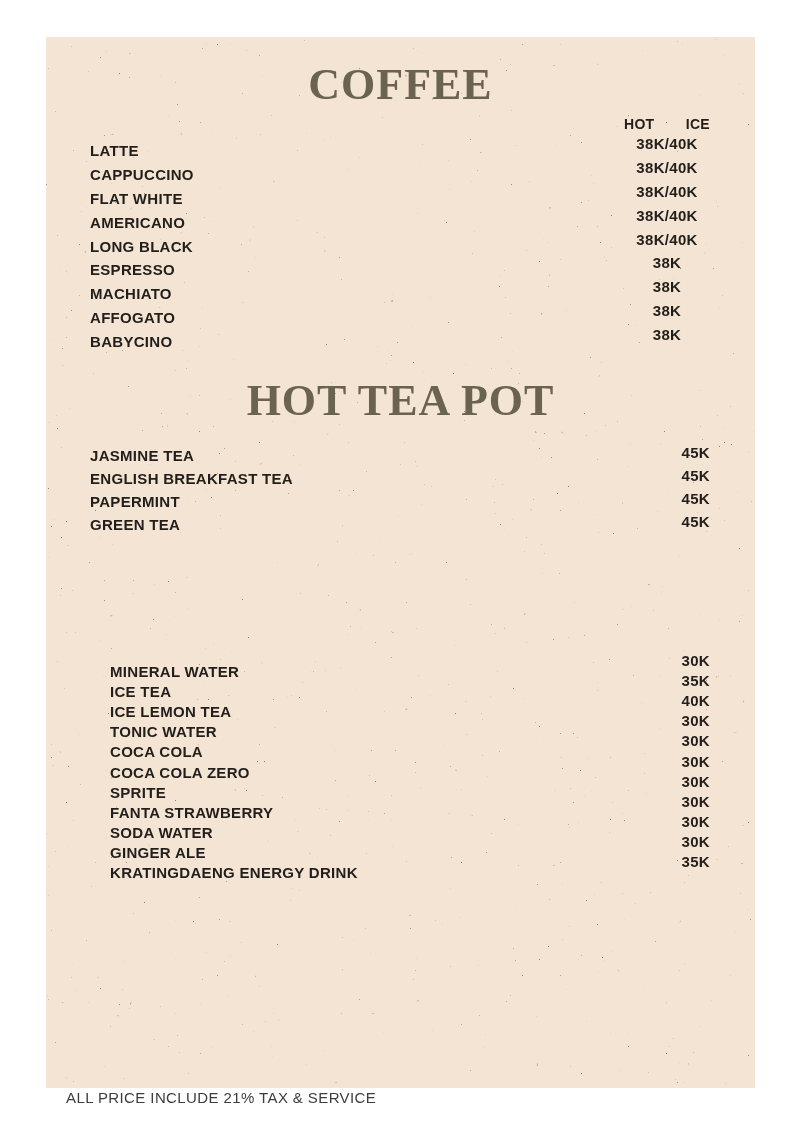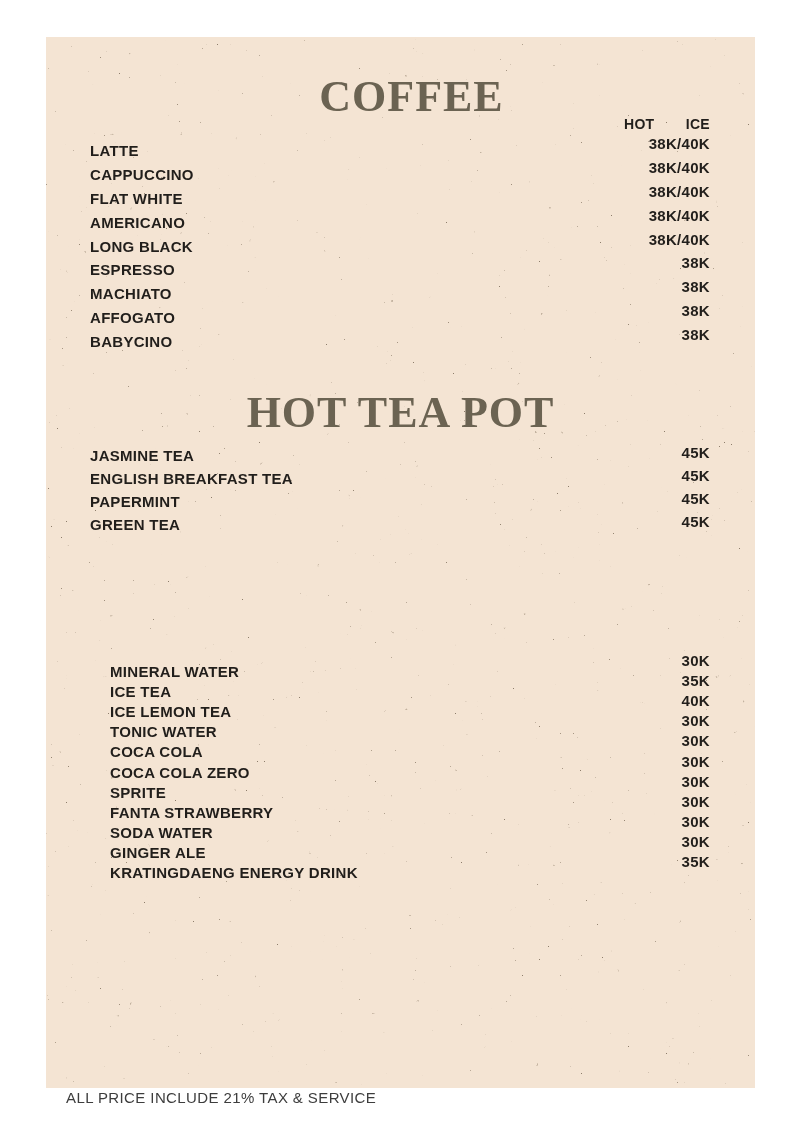--- a/index.html
+++ b/index.html
@@ -10,42 +10,42 @@
   .paper{
     position:absolute;left:46px;top:37px;width:709px;height:1051px;
     background:var(--paper,#f4e4d3);overflow:hidden;
   }
   .speckle{position:absolute;left:0;top:0;width:709px;height:1051px;pointer-events:none;}
   .title{
     position:absolute;left:0;width:100%;margin:0;text-align:center;
     font-family:"Liberation Serif",serif;font-weight:700;font-size:44px;line-height:1.2;
     color:var(--title,#6b6352);letter-spacing:1px;
   }
-  #title-0{top:34px;padding-left:11px;}
-  #title-1{top:350px;text-align:center;}
+  #title-0{top:22px;}
+  #title-1{top:338px;text-align:center;}
   #title-2{top:572px;}
   .colhead{
     position:absolute;top:80px;right:45px;width:86px;height:15px;
     display:flex;justify-content:space-between;
     font-weight:700;font-size:14px;letter-spacing:.3px;color:var(--ink,#211e1b);align-items:flex-end;
   }
   .rows{position:absolute;left:44px;right:45px;}
   #rows-0{top:102px;}
   #rows-0 .row{height:23.8px;}
   #rows-1{top:407px;}
   #rows-1 .row{height:23px;}
   #rows-2{top:624px;margin-left:20px;}
   #rows-2 .row{height:20.2px;}
   .row{display:flex;justify-content:space-between;align-items:center;}
   .nm{
     font-weight:700;font-size:15px;letter-spacing:.3px;color:var(--ink,#211e1b);
     white-space:nowrap;
   }
   .price{font-weight:700;font-size:15px;letter-spacing:.3px;color:var(--ink,#211e1b);white-space:nowrap;}
-  .price.dual{width:86px;display:flex;justify-content:flex-end;}
+  .price.dual{width:86px;display:flex;justify-content:center;}
   .price.single{text-align:left;}
   #rows-0 .price{transform:translateY(-7px);}
   #rows-1 .price{transform:translateY(-3px);}
   #rows-2 .price{transform:translateY(-11px);}
   .footer{
     position:absolute;left:66px;top:1090px;
     font-size:15px;line-height:1.1;letter-spacing:.4px;color:var(--footer,#3d3d3d);
     white-space:nowrap;
   }
 </style>

